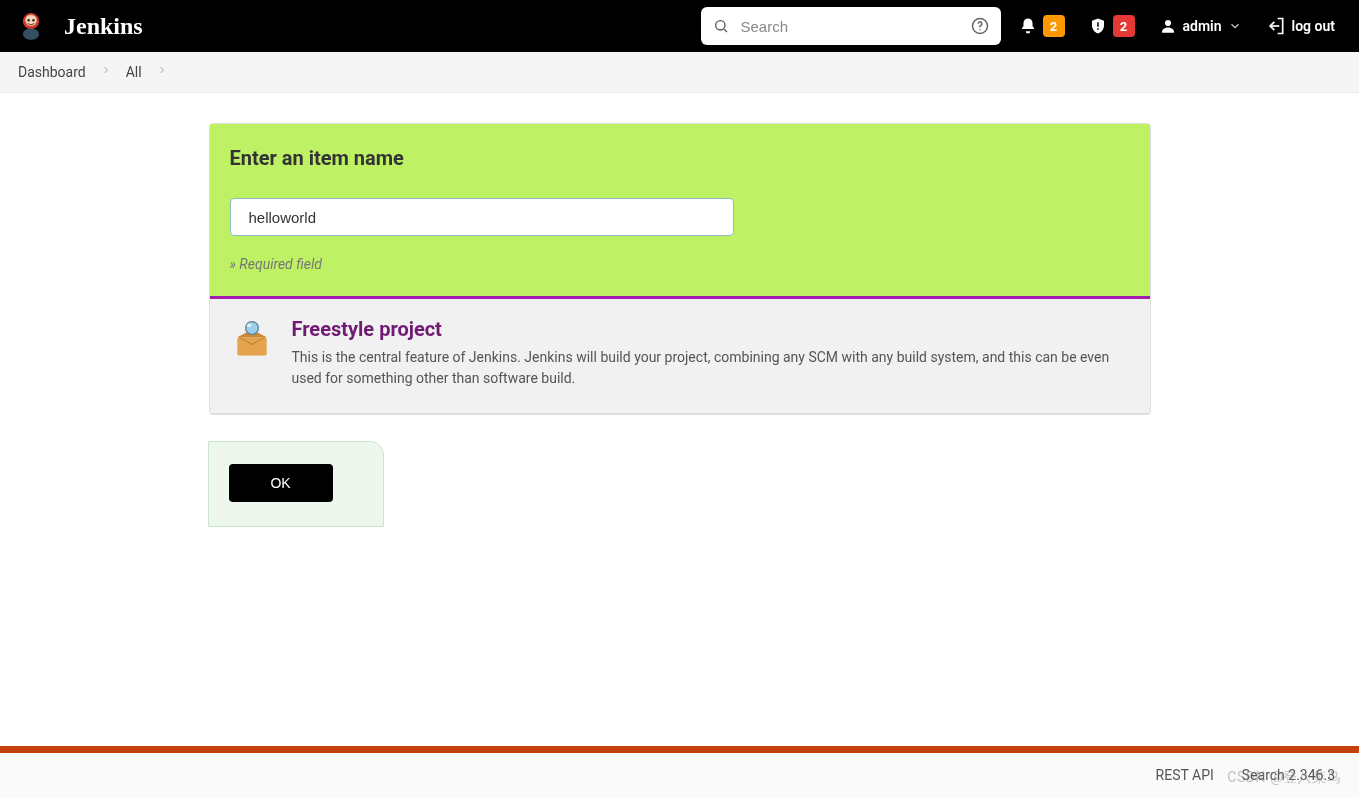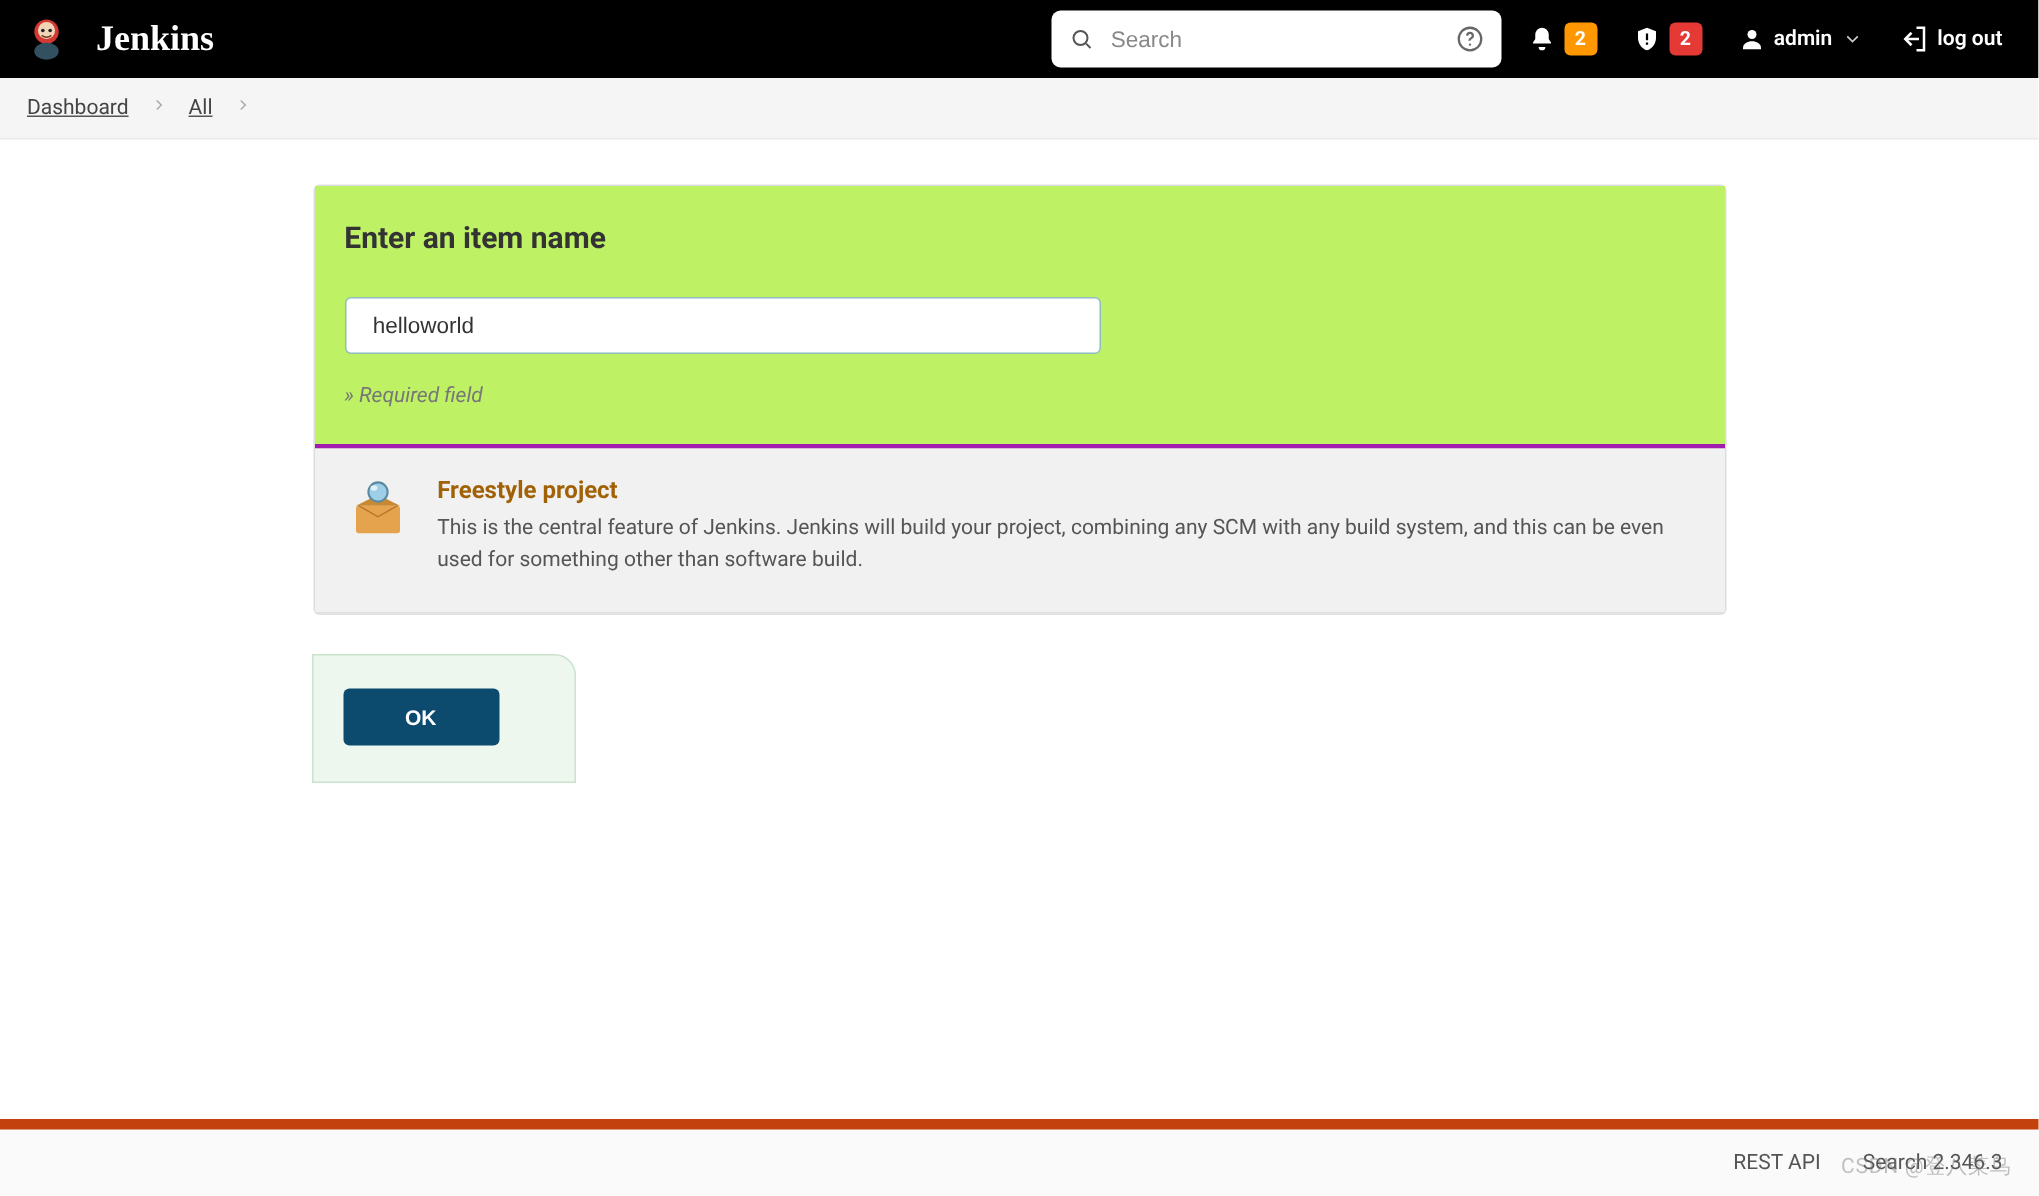--- a/index.html
+++ b/index.html
@@ -19,41 +19,41 @@
     .help-icon   { position: absolute; right: 12px; top: 50%; transform: translateY(-50%); color: #666; cursor:pointer; }
 
     .hdr-item { display: flex; align-items: center; gap: 6px; color: #fff; font-weight: 600; cursor: pointer; padding: 6px 6px; }
     .badge { display: inline-flex; align-items: center; justify-content: center; min-width: 22px; height: 22px; padding: 0 6px; border-radius: 4px; font-size: 13px; font-weight: 700; color: #fff; }
     .badge-orange { background: #ff9800; }
     .badge-red { background: #e53935; }
     .hdr-icon { color: #fff; }
     .chev { color:#ccc; }
 
     
-    .crumbs { background: #f5f5f5; border-bottom: 1px solid #eaeaea; padding: 12px 18px; display:flex; gap: 14px; color:#555;text-decoration:underline; }
+    .crumbs { background: #f5f5f5; border-bottom: 1px solid #eaeaea; padding: 12px 18px; display:flex; gap: 14px; color:#555; }
     .crumbs a { color: #444; text-decoration: none; }
     .crumb-sep { color: #aaa; }
 
     
     .page { padding: 30px 18px 60px; display:flex; justify-content:center; }
     .card { width: 942px; border: 1px solid #ddd; border-radius: 4px; overflow: visible; background: #fff; }
 
     .card-top { background: #bef264; padding: 22px 20px 24px; border-bottom: 3px solid #a21caf; }
     .card-title { font-size: 20px; font-weight: 700; color: #333; margin-bottom: 28px; }
     .name-input { width: 504px; height: 38px; border: 1px solid #8fbdbf; border-radius: 4px; padding: 0 18px; font-size: 15px; color:#333; background:#fff; }
     .hint { margin-top: 20px; font-style: italic; color: #777; font-size: 14px; }
 
     .type-row { display:flex; gap: 18px; padding: 18px 20px 24px; background:#f1f1f1; border-bottom:1px solid #ddd; cursor:pointer; }
     .type-icon { width: 44px; height: 44px; flex: 0 0 auto; }
     .type-body { flex:1; }
-    .type-title { font-weight: 700; font-size: 16px; color:#a16207; margin-bottom: 6px; }
+    .type-title { font-weight: 700; font-size: 20px; color:#701a75; margin-bottom: 6px; }
     .type-desc { color: #555; line-height: 1.5; }
 
     .ok-panel { margin-top: 26px; width: 176px; padding: 22px 20px 24px; background: #eef7ee; border: 1px solid #c9e3cc; border-top-left-radius: 0; border-top-right-radius: 14px; border-bottom-left-radius: 0; border-bottom-right-radius: 0; position: relative; left:-1px; }
-    .ok-btn { width: 104px; height: 38px; border: none; border-radius: 4px; background: #0c4a6e; color: #fff; font-weight: 700; font-size: 14px; cursor: pointer; }
+    .ok-btn { width: 104px; height: 38px; border: none; border-radius: 4px; background: #000000; color: #fff; font-weight: 400; font-size: 14px; cursor: pointer; }
 
     
     .footer { position: fixed; left:0; right:0; bottom:0; background:#fafafa; border-top:7px solid #c2410c; padding: 14px 24px; display:flex; justify-content:flex-end; gap: 28px; color:#555; font-size: 14px; }
     .footer a { color:#555; text-decoration:none; }
 
     .watermark { position: fixed; right: 18px; bottom: 10px; color: rgba(120,120,120,.45); font-size: 14px; letter-spacing: .5px; pointer-events:none; }
   </style>
 </head>
 <body>
 

